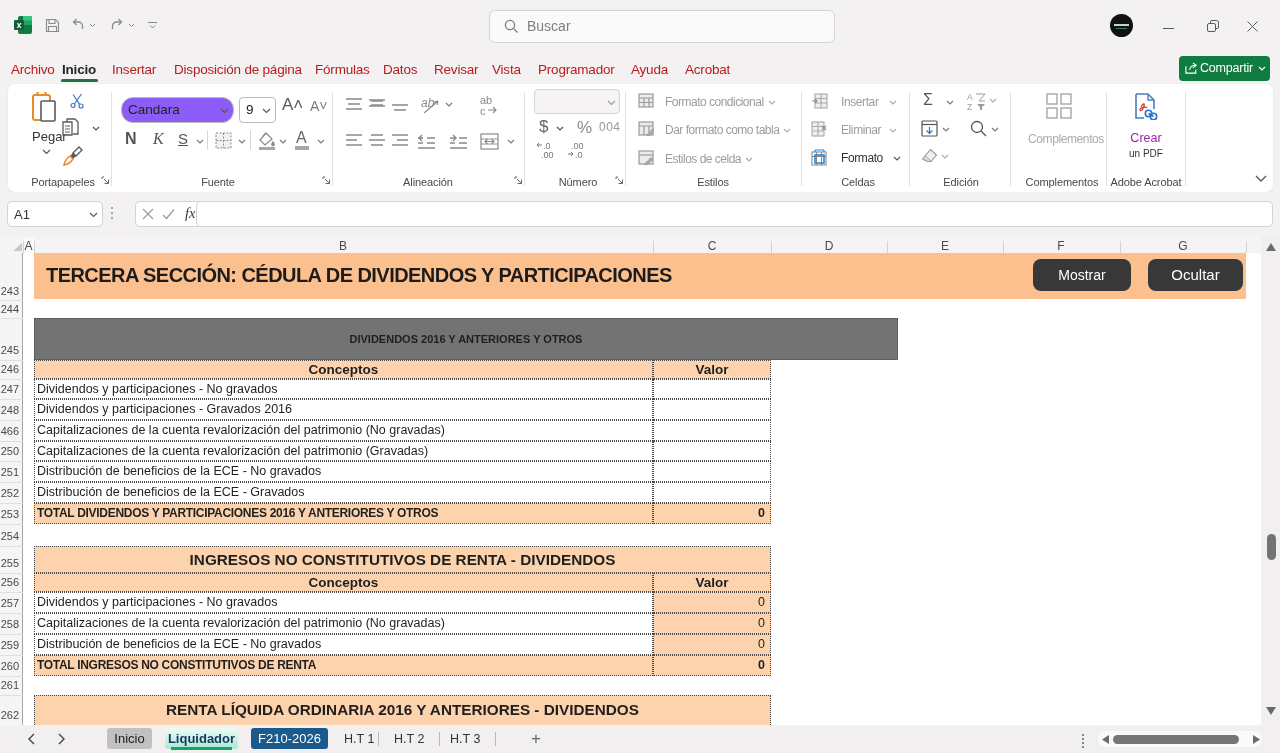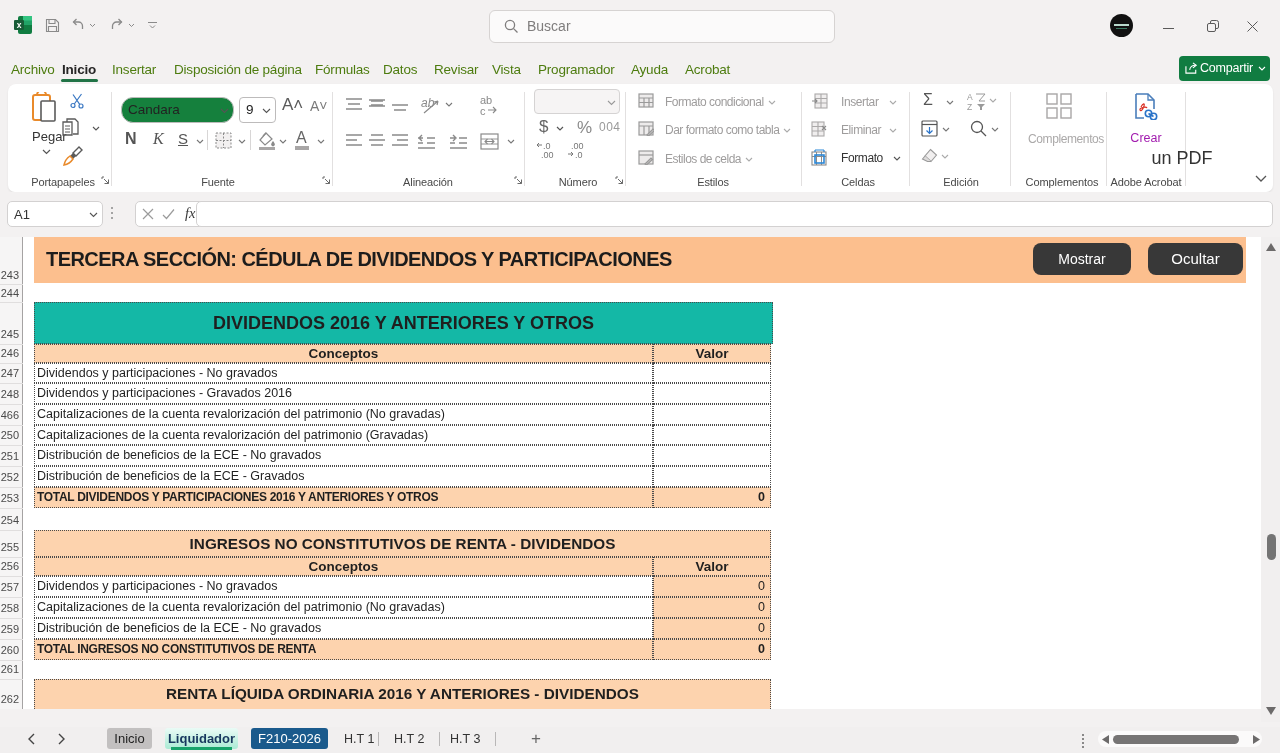--- a/index.html
+++ b/index.html
@@ -8,40 +8,40 @@
 .abs { position:absolute; }
 
 
 #titlebar { position:absolute; left:0; top:0; width:1280px; height:55px; background:#F3F1F1; }
 #searchbox { position:absolute; left:489px; top:10px; width:346px; height:33px; background:#FBFAFA; border:1px solid #D6D3D2; border-radius:6px; }
 #title-text { position:absolute; left:173px; top:19px; font-size:12px; letter-spacing:-0.35px; color:#6B6B6B; white-space:nowrap; }
 #avatar { position:absolute; left:1110px; top:14px; width:23px; height:23px; border-radius:50%; background:#111; overflow:hidden; }
 
 
 #menurow { position:absolute; left:0; top:55px; width:1280px; height:29px; background:#F3F1F1; }
-.menuitem { position:absolute; top:7px; font-size:13.5px; letter-spacing:-0.2px; color:#4d7c0f; white-space:nowrap; }
+.menuitem { position:absolute; top:7px; font-size:13.5px; letter-spacing:-0.2px; color:#b91c1c; white-space:nowrap; }
 #compartir { position:absolute; left:1179px; top:56px; width:91px; height:25px; background:#107C41; border-radius:4px; color:#fff; font-size:12.5px; }
 
 
 #ribbon { position:absolute; left:8px; top:84px; width:1265px; height:108px; background:#fff; border-radius:8px 8px 7px 7px; box-shadow:0 1px 2px rgba(0,0,0,0.08); }
 .gsep { position:absolute; top:8px; width:1px; height:94px; background:#E2E0E0; }
 .glabel { position:absolute; top:92px; font-size:11px; letter-spacing:-0.1px; color:#484848; text-align:center; white-space:nowrap; }
 .launcher { position:absolute; top:92px; width:9px; height:9px; color:#6a6a6a; }
 
 
 #fbar { position:absolute; left:0; top:192px; width:1280px; height:45px; background:#F3F1F1; }
 .fbox { position:absolute; top:9px; height:26px; background:#fff; border:1px solid #D3D1D1; border-radius:5px; }
 
 
 #colhead { position:absolute; left:0; top:237px; width:1280px; height:18px; background:#F5F3F3; border-bottom:1px solid #A8A6A6; }
 .colletter { position:absolute; top:2px; font-size:12px; color:#4A4A4A; transform:translateX(-50%); }
 .coltick { position:absolute; top:4px; width:1px; height:14px; background:#D4D2D2; }
 
 
-#grid { position:absolute; left:0; top:237px; width:1261px; height:472px; background:#fff; overflow:hidden; }
+#grid { position:absolute; left:0; top:253px; width:1261px; height:472px; background:#fff; overflow:hidden; }
 #rowhead { position:absolute; left:0; top:0; width:23px; height:472px; background:#F6F5F5; border-right:1px solid #A5A3A3; }
 .rownum { position:absolute; right:3px; font-size:11px; color:#4A4A4A; }
 .rowline { position:absolute; left:0; width:23px; height:1px; background:#E0DEDE; }
 
 .cell { position:absolute; overflow:hidden; white-space:nowrap; color:#1F1F1F; }
 .dotted { outline:1px dotted #4a4a4a; outline-offset:-1px; }
 
 
 #vscroll { position:absolute; left:1261px; top:237px; width:19px; height:485px; background:#F1EFEF; }
 #vthumb { position:absolute; left:6px; top:297px; width:9px; height:26px; background:#747474; border-radius:5px; }
@@ -175,21 +175,21 @@
       <path d="M11 8 L17 2 l3 3 -6 6 z" fill="none" stroke="#5A5A5A" stroke-width="1.4"></path>
       <path d="M8 11 l3 -3 3 3 -3 3 z" fill="#5A5A5A"></path>
       <path d="M2 20 c1 -5 3 -7 6 -9 l3 3 c-2 3 -4 5 -9 6 z" fill="#fff" stroke="#E98A2B" stroke-width="1.5"></path>
     </svg>
     <div class="glabel" style="left:12px;width:86px">Portapapeles</div>
     <svg class="launcher" style="left:93px" width="9" height="9" viewBox="0 0 9 9" fill="none" stroke="#6a6a6a" stroke-width="1">
         <path d="M1 1 h-0 M7.5 7.5 L3 3 M7.5 3.5 v4 h-4 M1 1 h2 M1 1 v2"></path>
       </svg>
 
     
-    <div class="abs" style="left:113px;top:13px;width:113px;height:26px;border:1px solid #BDBBBB;border-radius:12px;background:#15803d">
+    <div class="abs" style="left:113px;top:13px;width:113px;height:26px;border:1px solid #BDBBBB;border-radius:12px;background:#8b5cf6">
       <div class="abs" style="left:6px;top:4px;font-size:13.5px;color:#222">Candara</div>
       <svg class="abs" style="left:98px;top:10px" width="9" height="6" viewBox="0 0 9 6" fill="none" stroke="#555" stroke-width="1.1">
           <path d="M1 1 l3.5 3.5 L8 1"></path>
         </svg>
     </div>
     <div class="abs" style="left:231px;top:13px;width:37px;height:26px;border:1px solid #BDBBBB;border-radius:4px;background:#fff">
       <div class="abs" style="left:6px;top:4px;font-size:13.5px;color:#222">9</div>
       <svg class="abs" style="left:22px;top:10px" width="9" height="6" viewBox="0 0 9 6" fill="none" stroke="#555" stroke-width="1.1">
           <path d="M1 1 l3.5 3.5 L8 1"></path>
         </svg>
@@ -409,21 +409,21 @@
     <svg class="abs" style="left:1126px;top:9px" width="24" height="27" viewBox="0 0 24 27" fill="none">
       <path d="M2 1 h12 l6 6 v9" stroke="#4A7EBB" stroke-width="1.6"></path>
       <path d="M2 1 v24 h8" stroke="#4A7EBB" stroke-width="1.6"></path>
       <path d="M14 1 v6 h6" stroke="#4A7EBB" stroke-width="1.3"></path>
       <path d="M7 14 c2 -4 4 -4 3 -1 c-1 3 -3 6 -4 4 c-1 -2 6 -4 7 -2" stroke="#D93025" stroke-width="1.2"></path>
       <circle cx="14.5" cy="20.5" r="3.2" stroke="#2B74C9" stroke-width="1.6"></circle>
       <circle cx="19.5" cy="23.5" r="3.2" stroke="#2B74C9" stroke-width="1.6"></circle>
       <path d="M14.5 20.5 L19.5 23.5" stroke="#2B74C9" stroke-width="1.6"></path>
     </svg>
     <div class="abs" style="left:1113px;top:47px;width:50px;text-align:center;font-size:12.5px;color:#a21caf">Crear</div>
-    <div class="abs" style="left:1142px;top:64px;width:64px;text-align:center;font-size:18px;color:#333">un PDF</div>
+    <div class="abs" style="left:1106px;top:64px;width:64px;text-align:center;font-size:10px;color:#333">un PDF</div>
     <div class="glabel" style="left:1088px;width:100px">Adobe Acrobat</div>
 
     <svg class="abs" style="left:1247px;top:91px" width="12" height="8" viewBox="0 0 12 8" fill="none" stroke="#555" stroke-width="1.3">
           <path d="M1 1 l5 5 l5 -5"></path>
         </svg>
   </g></div>
 
   <div id="fbar">
     <div class="fbox" style="left:7px;width:96px">
       <div class="abs" style="left:6px;top:5px;font-size:13px;color:#333">A1</div>
@@ -466,21 +466,21 @@
     <div class="coltick" style="left:1246px"></div>
   </div>
 
   <div id="grid">
 
     <div class="abs" style="left:34px;top:0px;width:1212px;height:46px;background:#FCBF8E"></div>
     <div class="abs" style="left:46px;top:11px;font-size:20px;font-weight:bold;color:#1C1C1C;letter-spacing:-0.55px">TERCERA SECCIÓN: CÉDULA DE DIVIDENDOS Y PARTICIPACIONES</div>
     <div class="abs" style="left:1033px;top:6px;width:98px;height:32px;background:#383838;border-radius:8px;color:#fff;font-size:14px;text-align:center;line-height:32px">Mostrar</div>
     <div class="abs" style="left:1148px;top:6px;width:95px;height:32px;background:#383838;border-radius:8px;color:#fff;font-size:15px;text-align:center;line-height:32px">Ocultar</div>
 
-    <div class="cell dotted" style="left:34px;top:65px;width:739px;height:42px;background:#14b8a6;text-align:center;line-height:42px;font-weight:bold;font-size:18px">DIVIDENDOS 2016 Y ANTERIORES Y OTROS</div>
+    <div class="cell dotted" style="left:34px;top:65px;width:864px;height:42px;background:#737373;text-align:center;line-height:42px;font-weight:bold;font-size:11px">DIVIDENDOS 2016 Y ANTERIORES Y OTROS</div>
     <div class="cell dotted" style="left:34px;top:107px;width:619px;height:19px;background:#FDD3AE;text-align:center;line-height:19px;font-weight:bold;font-size:13.5px">Conceptos</div>
     <div class="cell dotted" style="left:653px;top:107px;width:118px;height:19px;background:#FDD3AE;text-align:center;line-height:19px;font-weight:bold;font-size:13.5px">Valor</div>
 
     <div class="cell dotted" style="left:34px;top:126px;width:619px;height:20px;font-size:12.5px;line-height:20px;padding-left:3px">Dividendos y participaciones - No gravados</div>
     <div class="cell dotted" style="left:653px;top:126px;width:118px;height:20px"></div>
     <div class="cell dotted" style="left:34px;top:146px;width:619px;height:21px;font-size:12.5px;line-height:21px;padding-left:3px">Dividendos y participaciones - Gravados 2016</div>
     <div class="cell dotted" style="left:653px;top:146px;width:118px;height:21px"></div>
     <div class="cell dotted" style="left:34px;top:167px;width:619px;height:21px;font-size:12.5px;line-height:21px;padding-left:3px">Capitalizaciones de la cuenta revalorización del patrimonio (No gravadas)</div>
     <div class="cell dotted" style="left:653px;top:167px;width:118px;height:21px"></div>
     <div class="cell dotted" style="left:34px;top:188px;width:619px;height:20px;font-size:12.5px;line-height:20px;padding-left:3px">Capitalizaciones de la cuenta revalorización del patrimonio (Gravadas)</div>

